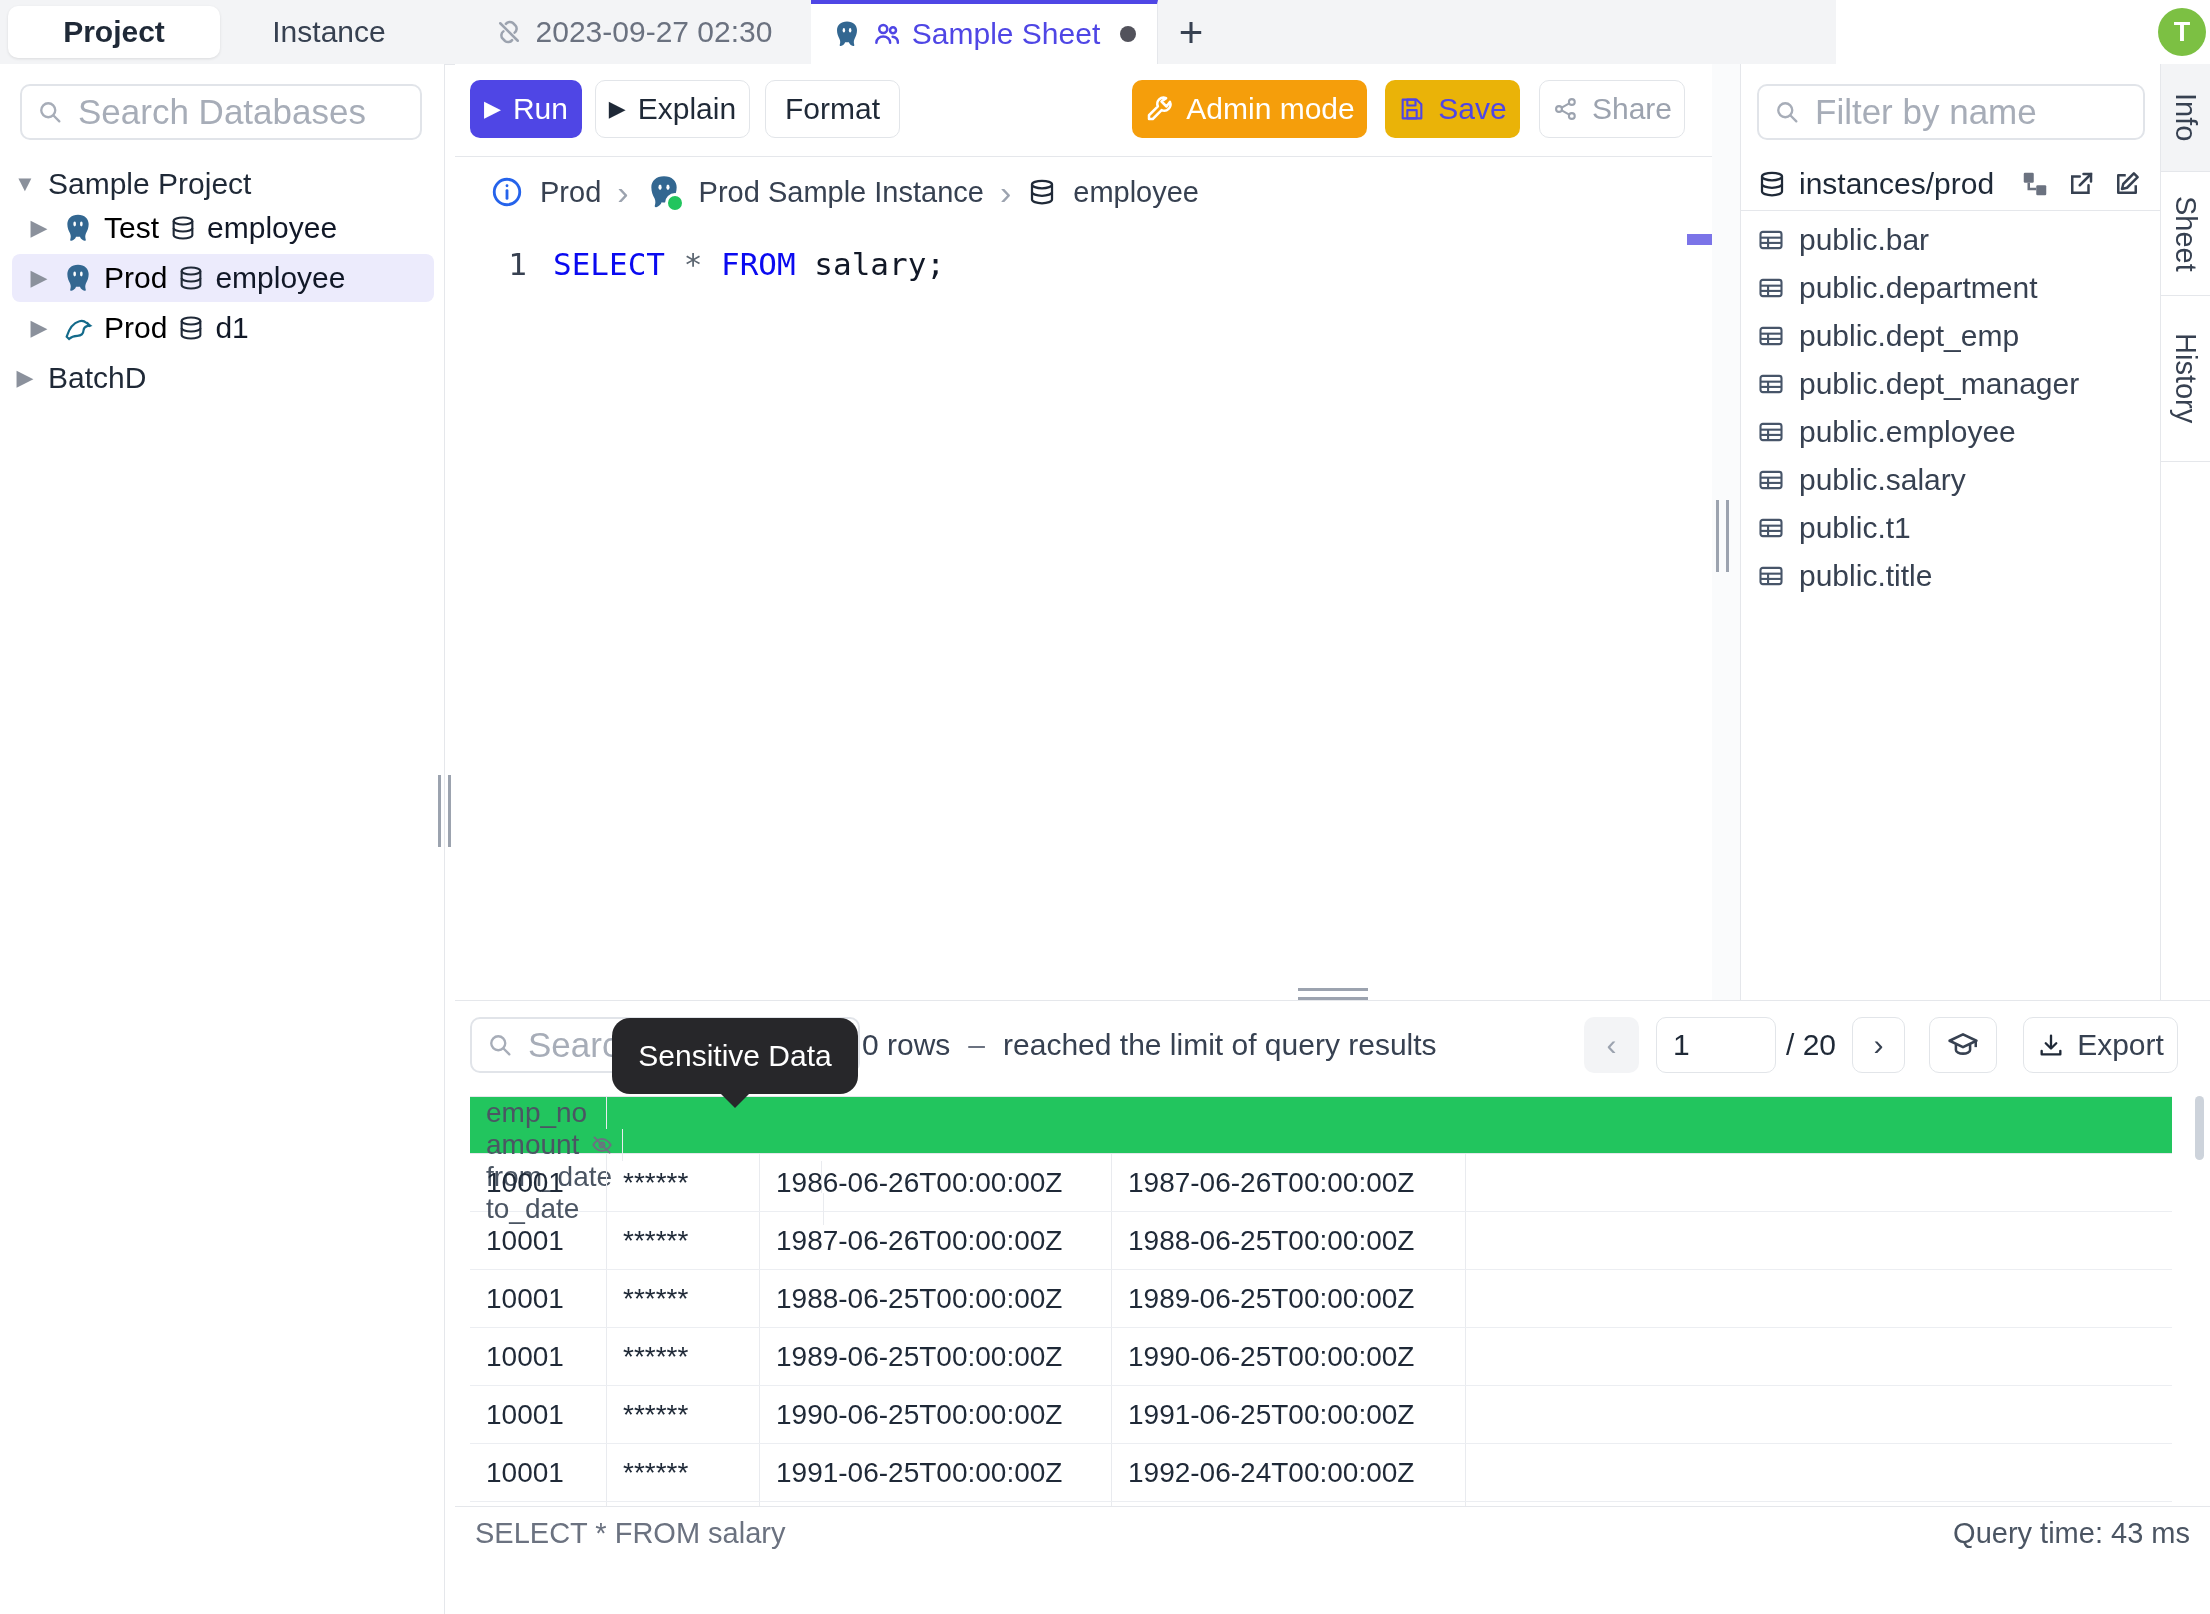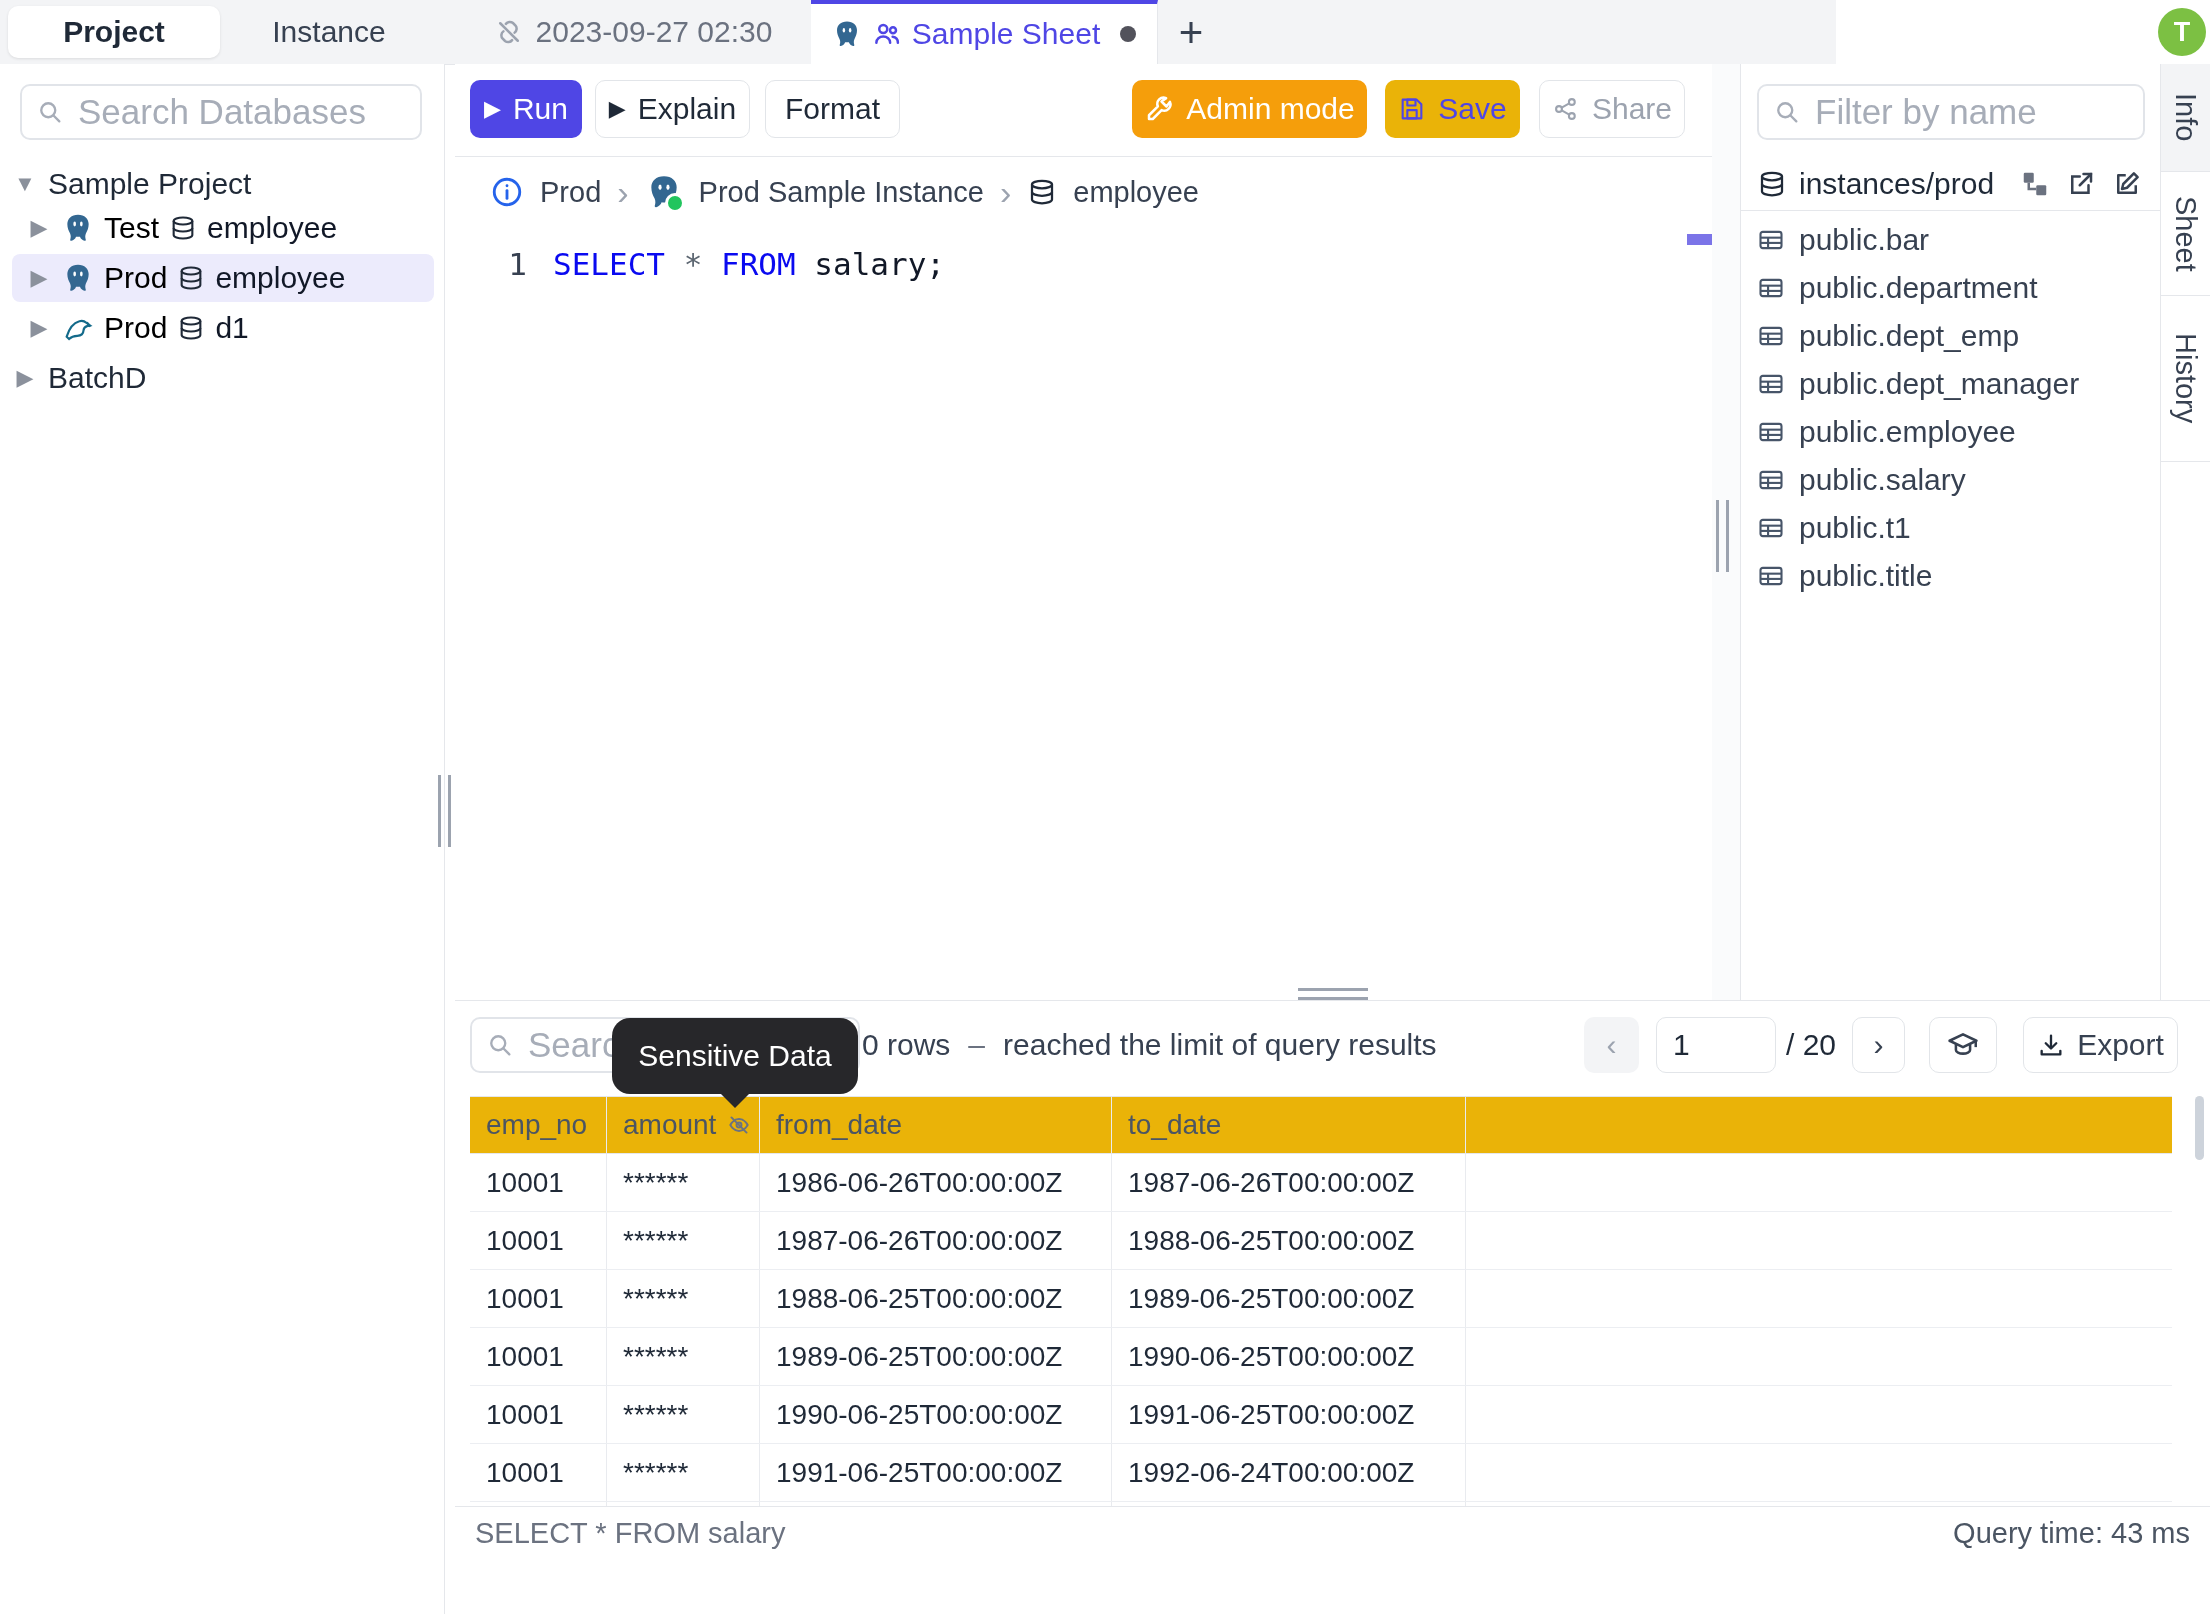--- a/index.html
+++ b/index.html
@@ -92,21 +92,21 @@
   .pg-prev{left:1129px;width:55px;background:#f3f4f6;border:none;color:#9ca3af;}
   .pg-input{position:absolute;left:1201px;top:16px;width:120px;height:56px;border:1px solid #e2e5e9;border-radius:10px;
             box-sizing:border-box;padding-left:16px;font-size:30px;color:#1f2937;font-family:inherit;outline:none;}
   .pg-total{position:absolute;left:1331px;top:16px;height:56px;display:flex;align-items:center;font-size:30px;color:#1f2937;}
   .pg-next{left:1397px;width:53px;}
   .pg-grad{left:1474px;width:68px;}
   .pg-export{left:1568px;width:155px;gap:12px;}
   
   .rtable{position:absolute;left:15px;top:95px;width:1702px;height:464px;overflow:hidden;font-size:28px;}
   .rt-row{display:flex;height:58px;box-sizing:border-box;border-bottom:1px solid #eceef2;}
-  .rt-row.head{background:#eab308;border-top:1px solid #e5e7eb;border-bottom:1px solid #e5e7eb;color:#4b5563;}
+  .rt-row.head{background:#22c55e;border-top:1px solid #e5e7eb;border-bottom:1px solid #e5e7eb;color:#4b5563;flex-direction:column;}
   .rt-cell{box-sizing:border-box;border-right:1px solid #e9ebef;display:flex;align-items:center;gap:10px;padding:0 16px;overflow:hidden;white-space:nowrap;}
   .c0{width:137px;flex:none;}
   .c1{width:153px;flex:none;}
   .c2{width:352px;flex:none;}
   .c3{width:354px;flex:none;}
   .c4{flex:1;border-right:none;}
   .scrollthumb{position:absolute;right:6px;top:95px;width:9px;height:64px;border-radius:5px;background:#cdd3db;}
   
   .statusbar{position:absolute;left:0;right:0;bottom:0;height:54px;border-top:1px solid #e5e7eb;background:#fff;
              display:flex;align-items:center;justify-content:space-between;padding:0 20px;box-sizing:border-box;font-size:29px;}

